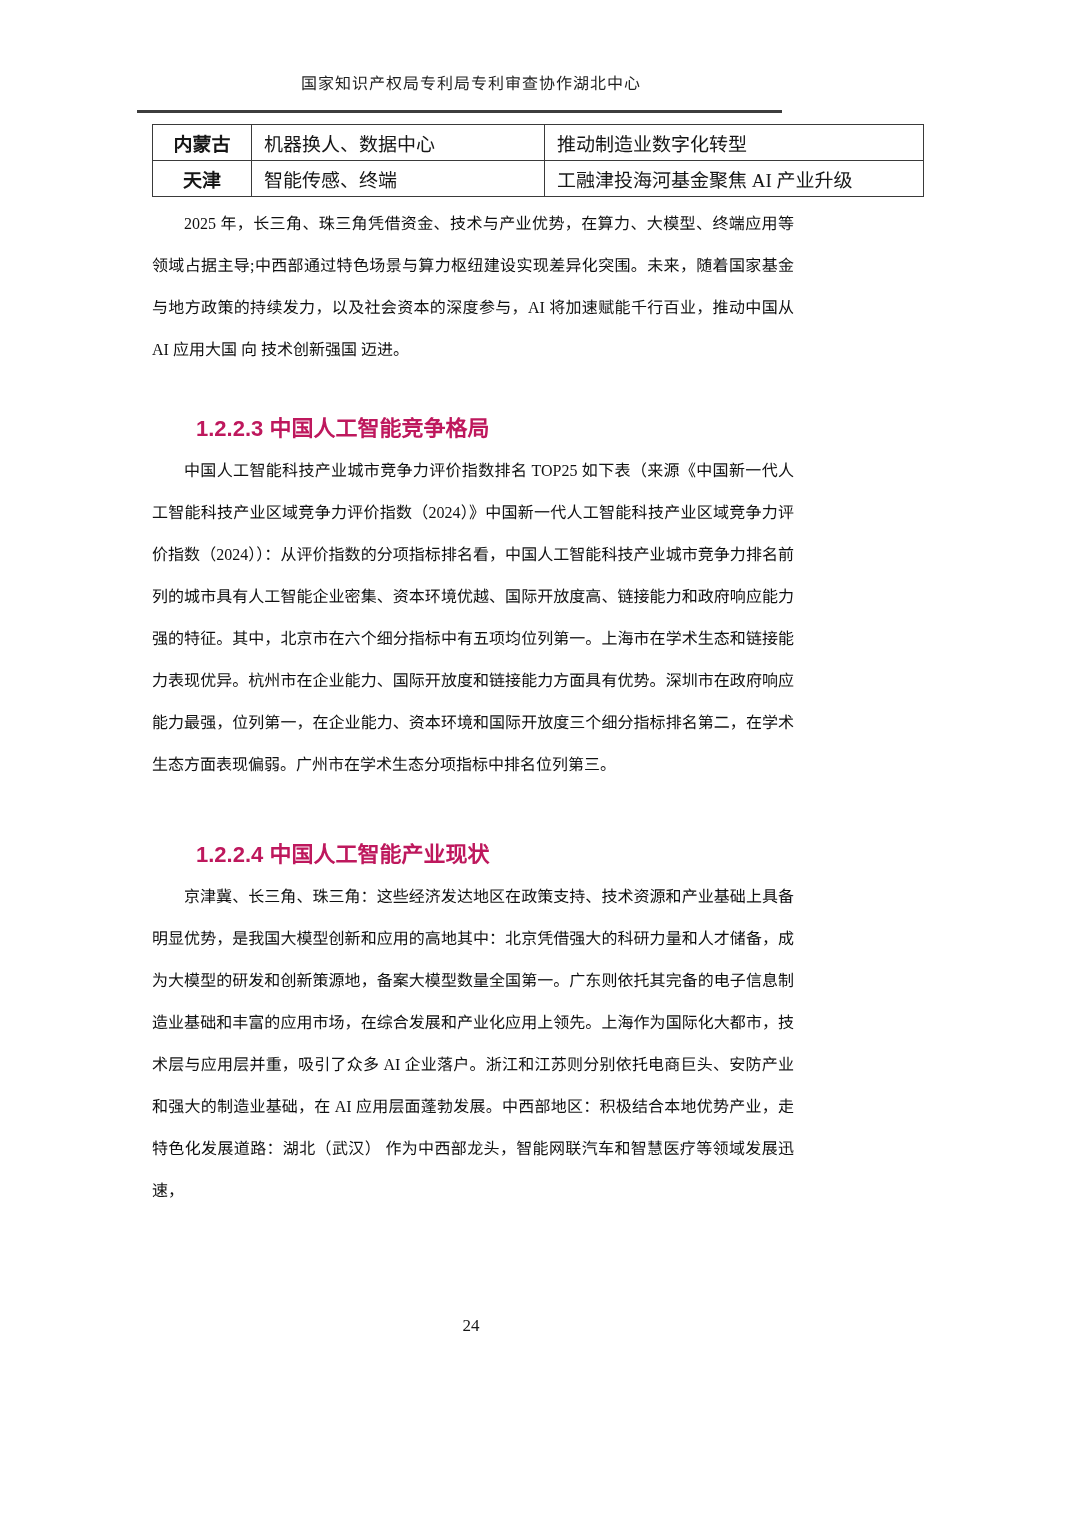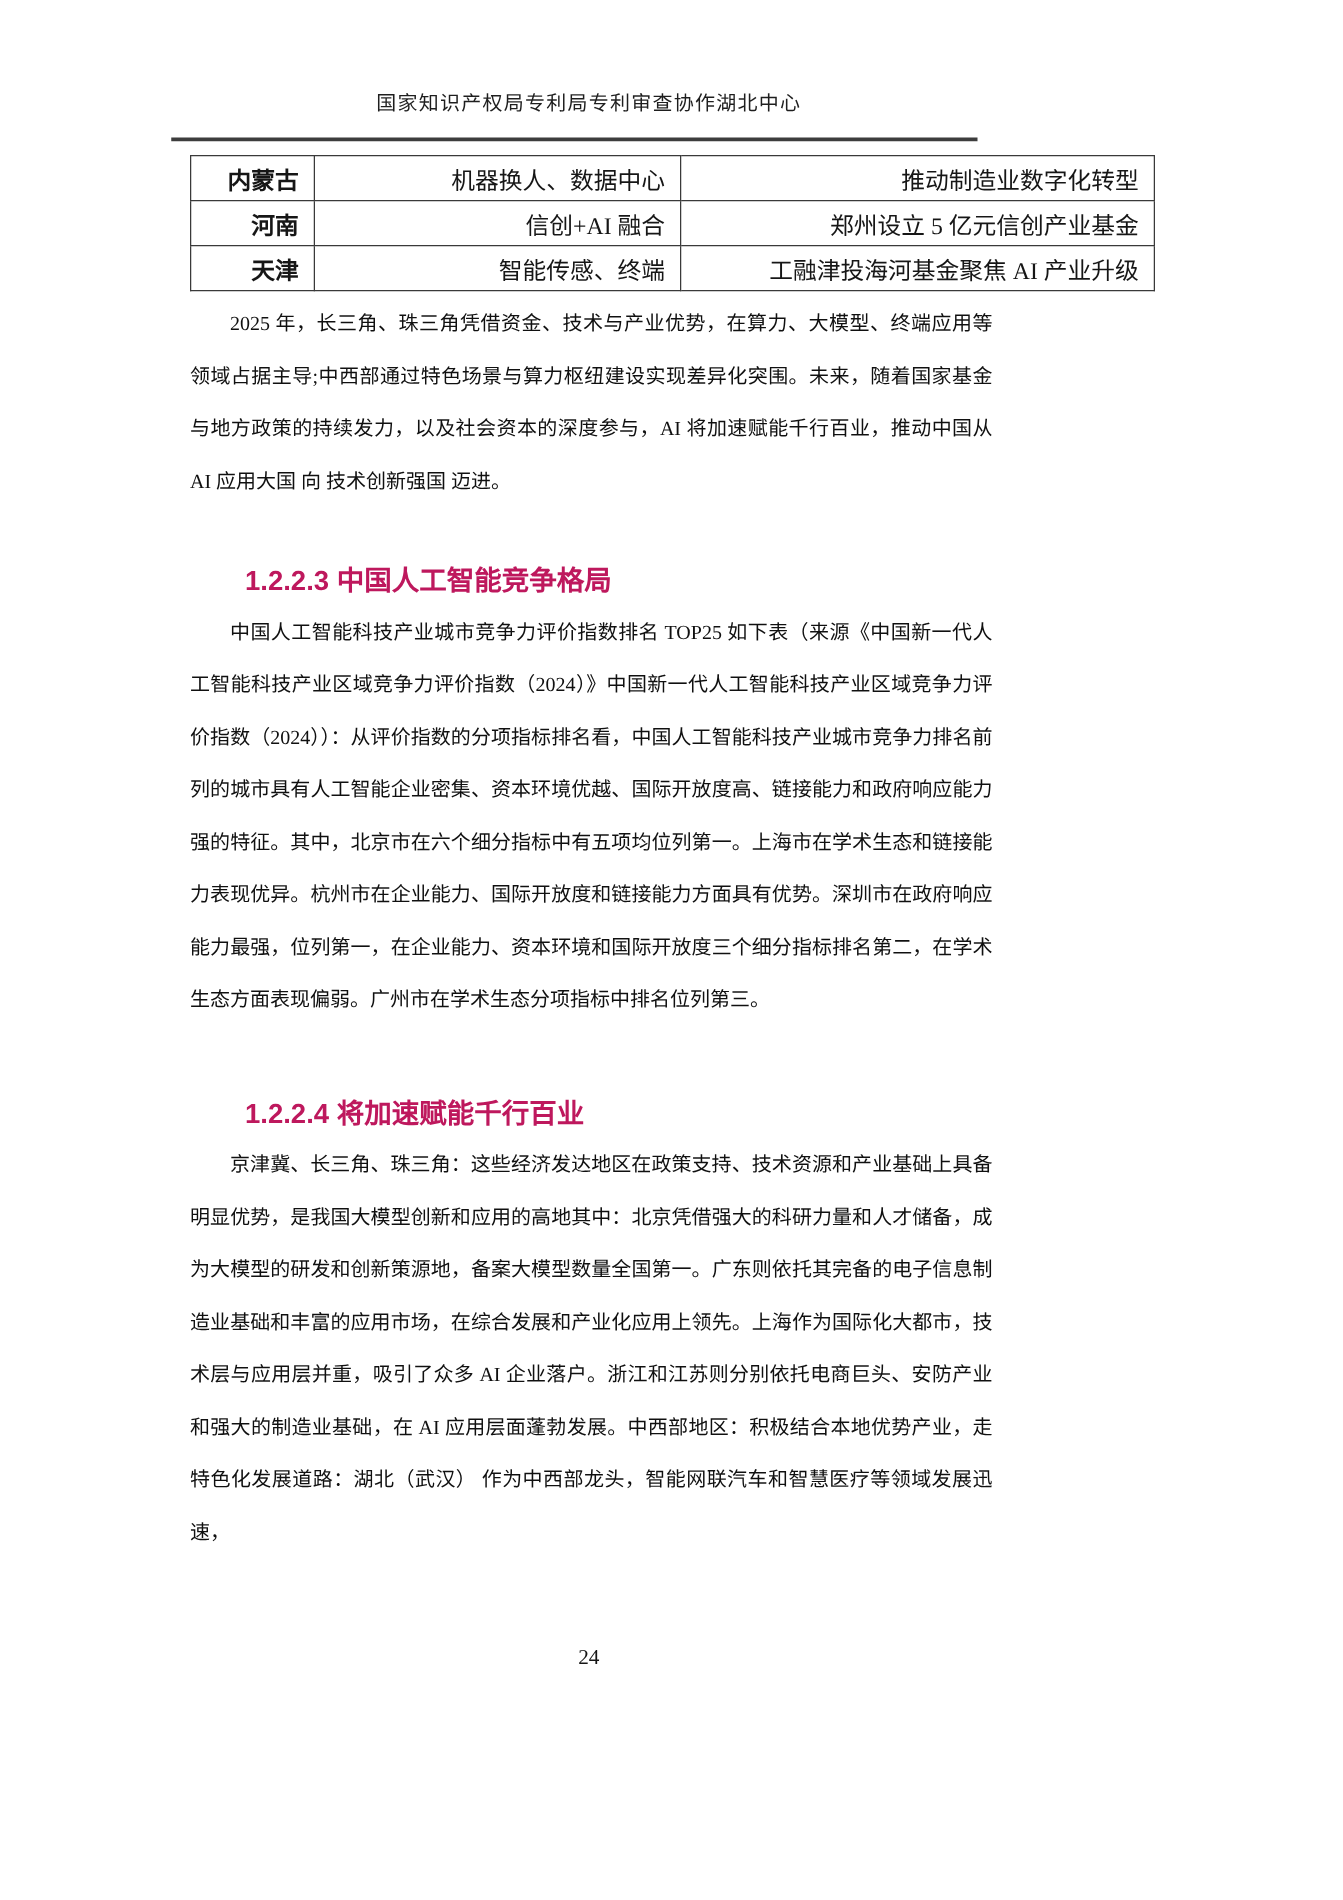--- a/index.html
+++ b/index.html
@@ -42,21 +42,20 @@
   }
   table.province-table td {
     border: 1px solid #3a3a3a;
     height: 35px;
     padding: 0 12px;
     font-size: 19px;
     color: #161616;
     vertical-align: middle;
     white-space: nowrap;
     overflow: hidden;
-    text-align: right;
   }
   td.cell-province {
     width: 74px;
     text-align: center;
     font-weight: bold;
     padding: 0 4px;
   }
   td.cell-direction { width: 268px; }
   td.cell-action { width: 354px; }
   
@@ -102,39 +101,34 @@
     <div class="header-rule"></div>
 
     <table class="province-table">
       <tbody>
         <tr>
           <td class="cell-province">内蒙古</td>
           <td class="cell-direction">机器换人、数据中心</td>
           <td class="cell-action">推动制造业数字化转型</td>
         </tr>
         <tr>
-          <td class="cell-province">河南</td>
-          <td class="cell-direction">信创+AI 融合</td>
-          <td class="cell-action">郑州设立 5 亿元信创产业基金</td>
-        </tr>
-        <tr>
           <td class="cell-province">天津</td>
           <td class="cell-direction">智能传感、终端</td>
           <td class="cell-action">工融津投海河基金聚焦 AI 产业升级</td>
         </tr>
       </tbody>
     </table>
 
     <p class="para para-first">2025 年，长三角、珠三角凭借资金、技术与产业优势，在算力、大模型、终端应用等领域占据主导;中西部通过特色场景与算力枢纽建设实现差异化突围。未来，随着国家基金与地方政策的持续发力，以及社会资本的深度参与，AI 将加速赋能千行百业，推动中国从 AI 应用大国 向 技术创新强国 迈进。</p>
 
     <h3 class="sec-heading">1.2.2.3 中国人工智能竞争格局</h3>
 
     <p class="para">中国人工智能科技产业城市竞争力评价指数排名 TOP25 如下表（来源《中国新一代人工智能科技产业区域竞争力评价指数（2024）》中国新一代人工智能科技产业区域竞争力评价指数（2024））：从评价指数的分项指标排名看，中国人工智能科技产业城市竞争力排名前列的城市具有人工智能企业密集、资本环境优越、国际开放度高、链接能力和政府响应能力强的特征。其中，北京市在六个细分指标中有五项均位列第一。上海市在学术生态和链接能力表现优异。杭州市在企业能力、国际开放度和链接能力方面具有优势。深圳市在政府响应能力最强，位列第一，在企业能力、资本环境和国际开放度三个细分指标排名第二，在学术生态方面表现偏弱。广州市在学术生态分项指标中排名位列第三。</p>
 
-    <h3 class="sec-heading second">1.2.2.4 将加速赋能千行百业</h3>
+    <h3 class="sec-heading second">1.2.2.4 中国人工智能产业现状</h3>
 
 
     <p class="para">京津冀、长三角、珠三角：这些经济发达地区在政策支持、技术资源和产业基础上具备明显优势，是我国大模型创新和应用的高地其中：北京凭借强大的科研力量和人才储备，成为大模型的研发和创新策源地，备案大模型数量全国第一。广东则依托其完备的电子信息制造业基础和丰富的应用市场，在综合发展和产业化应用上领先。上海作为国际化大都市，技术层与应用层并重，吸引了众多 AI 企业落户。浙江和江苏则分别依托电商巨头、安防产业和强大的制造业基础，在 AI 应用层面蓬勃发展。中西部地区：积极结合本地优势产业，走特色化发展道路：湖北（武汉） 作为中西部龙头，智能网联汽车和智慧医疗等领域发展迅速，</p>
   </div>
 
   <div class="page-footer">
     <span class="page-number">24</span>
   </div>
 </div>
 

